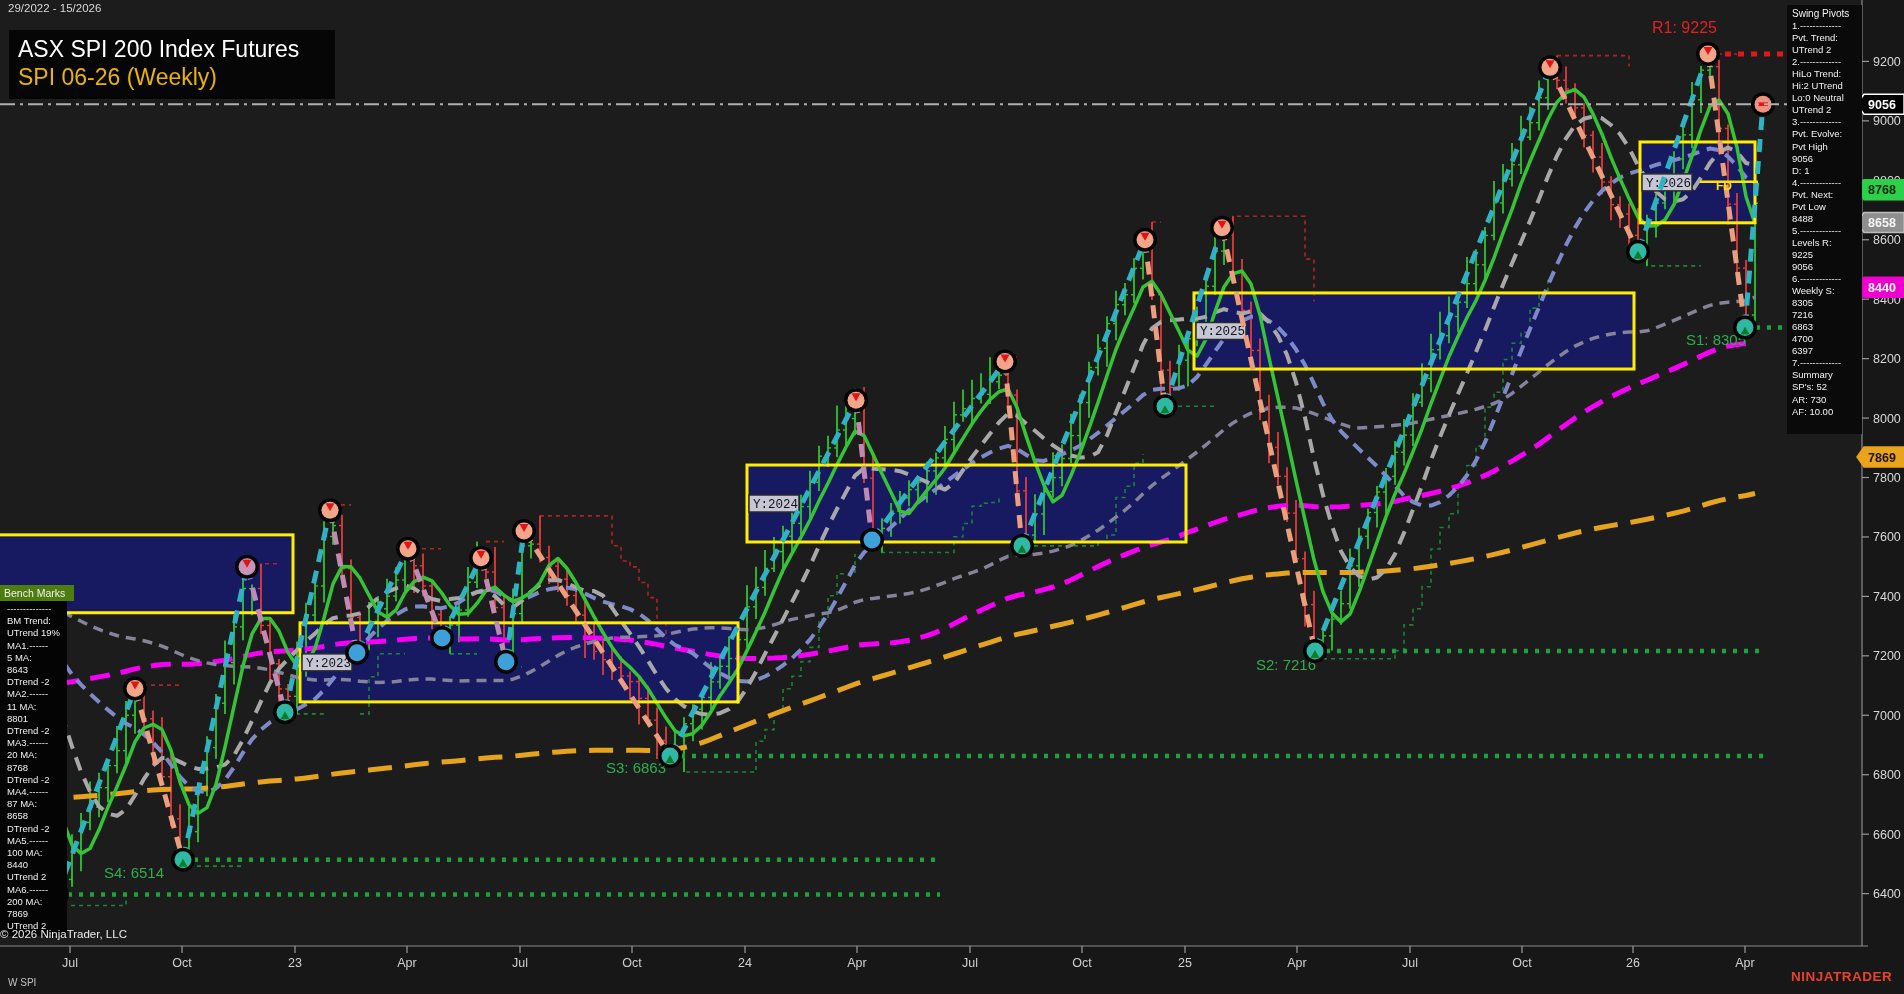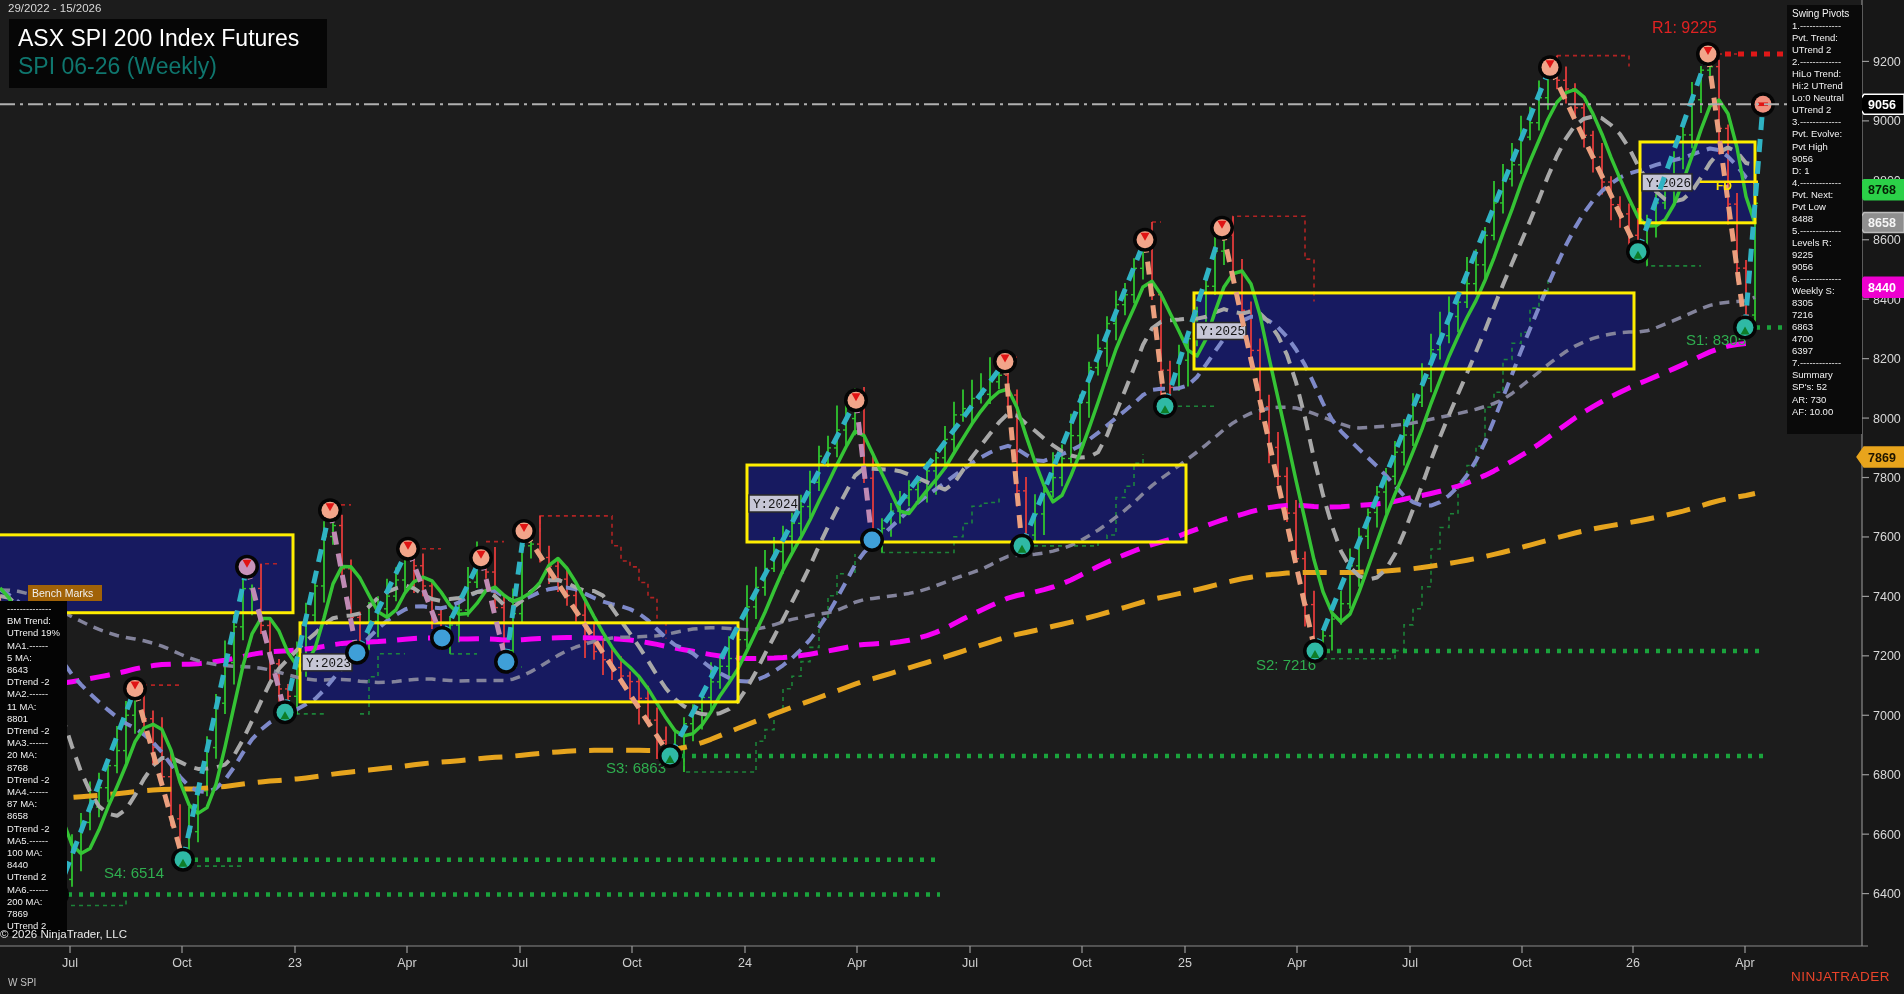--- a/index.html
+++ b/index.html
@@ -1,32 +1,32 @@
 <!DOCTYPE html>
 <html><head>
 <meta charset="utf-8">
 <style>
   html,body{margin:0;padding:0;background:#101010;}
   #app{position:relative;width:1904px;height:994px;background:#1c1c1c;overflow:hidden;
        font-family:"Liberation Sans",sans-serif;}
   svg{position:absolute;left:0;top:0;}
   .date-range{position:absolute;left:8px;top:2px;font-size:11.5px;color:#d8d8d8;}
-  .title-box{position:absolute;left:9px;top:19px;width:300px;background:#060606;padding:5px 9px 8px 9px;}
+  .title-box{position:absolute;left:9px;top:30px;width:300px;background:#060606;padding:5px 17px 8px 9px;}
   .title-box .l1{font-size:23px;color:#ffffff;line-height:28px;}
-  .title-box .l2{font-size:23px;color:#0f766e;line-height:28px;}
+  .title-box .l2{font-size:23px;color:#eab308;line-height:28px;}
   .bench-panel{position:absolute;left:0px;top:585px;width:76px;}
-  .bench-header{background:#a16207;color:#f0f0f0;font-size:10.5px;padding:2px 4px;width:66px;margin-left:28px;}
+  .bench-header{background:#4d7c0f;color:#f0f0f0;font-size:10.5px;padding:2px 4px;width:66px;}
   .bench-list{background:#040404;color:#f2f2f2;font-size:9.5px;line-height:12.2px;
               padding:2px 2px 4px 7px;width:58px;margin-top:0px;}
   .swing-panel{position:absolute;left:1787px;top:5px;width:70px;background:#0a0a0a;
                color:#f2f2f2;font-size:9.5px;line-height:12.05px;padding:3px 0 16px 5px;}
   .swing-title{font-size:10px;}
   .copyright{position:absolute;left:0;top:928px;font-size:11.5px;color:#ececec;}
   .wspi{position:absolute;left:8px;top:977px;font-size:10px;color:#c0c0c0;}
-  .brand{position:absolute;left:1791px;top:969px;font-size:13.5px;font-weight:normal;
+  .brand{position:absolute;left:1791px;top:969px;font-size:13.5px;font-weight:bold;
          color:#e8432a;letter-spacing:0.5px;}
 </style>
 </head>
 <body>
 
 <div id="app">
   <svg id="svg" width="1904" height="994" viewBox="0 0 1904 994">
       <rect x="0" y="0" width="1904" height="994" fill="#1c1c1c"></rect>
       <rect x="1862" y="0" width="42" height="994" fill="#171717"></rect>
       <rect x="0" y="946" width="1904" height="48" fill="#171717"></rect>

